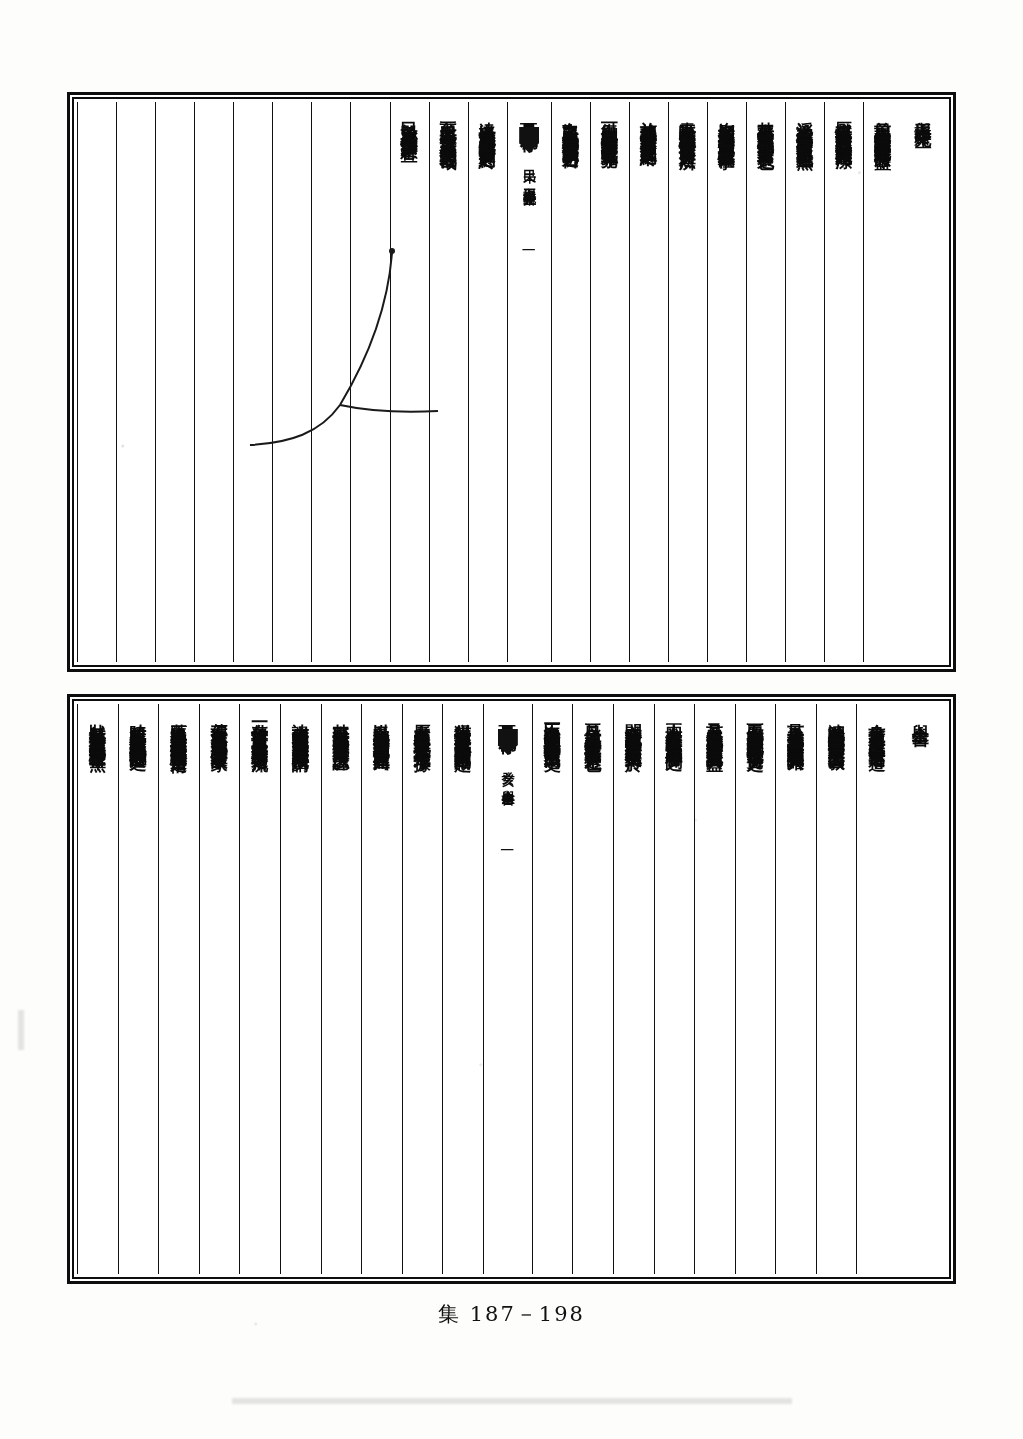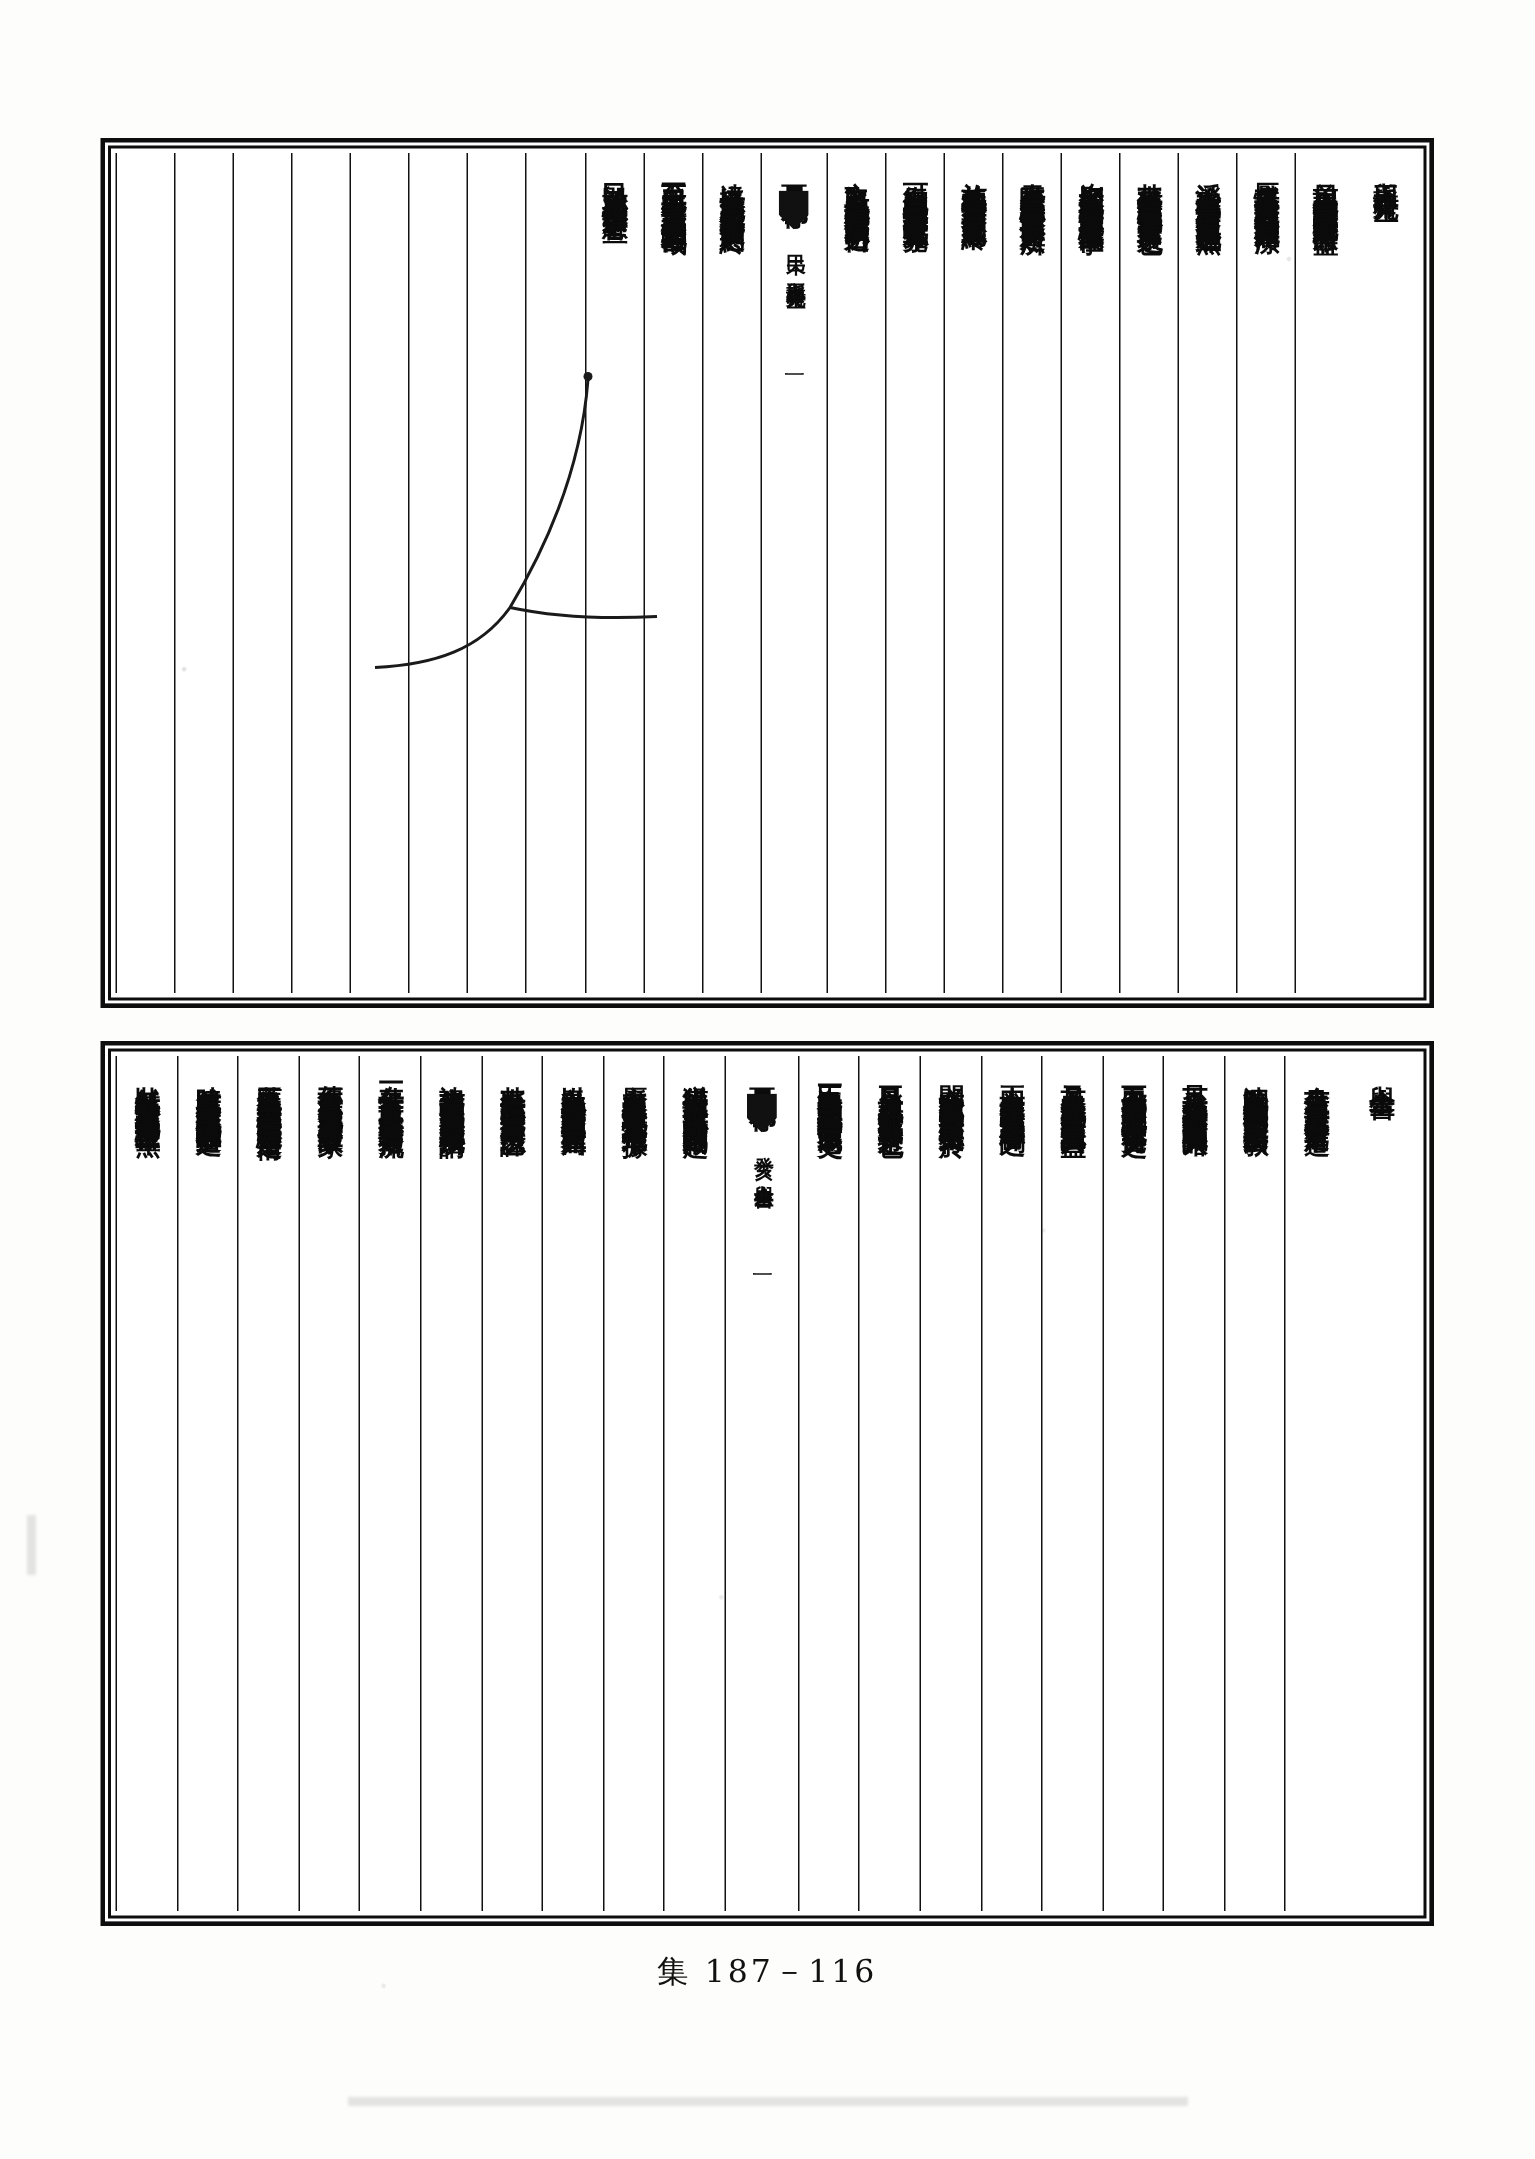--- a/index.html
+++ b/index.html
@@ -279,18 +279,18 @@
         </div>
       <div class="col" style="width:43px;">
           <div class="txt">時成敗得失與夫孤忠致死亂賊誤國流離播遷之</div>
         </div>
       <div class="col" style="width:43px;">
           <div class="txt">狀無以示於後世豈不可歎也哉終明之世三百年無</div>
         </div>
     </div>
   </div>
 
-  <div class="page-caption" style="top:1300px;">集 187－116</div>
+  <div class="page-caption" style="top:1300px;">集 187－198</div>
 
   <div class="edge-smudge" style="left:232px; top:1398px; width:560px; height:6px;"></div>
   <div class="edge-smudge" style="left:18px; top:1010px; width:6px; height:40px;"></div>
   <div class="scan-noise"></div>
 </div>
 
 </body></html>

